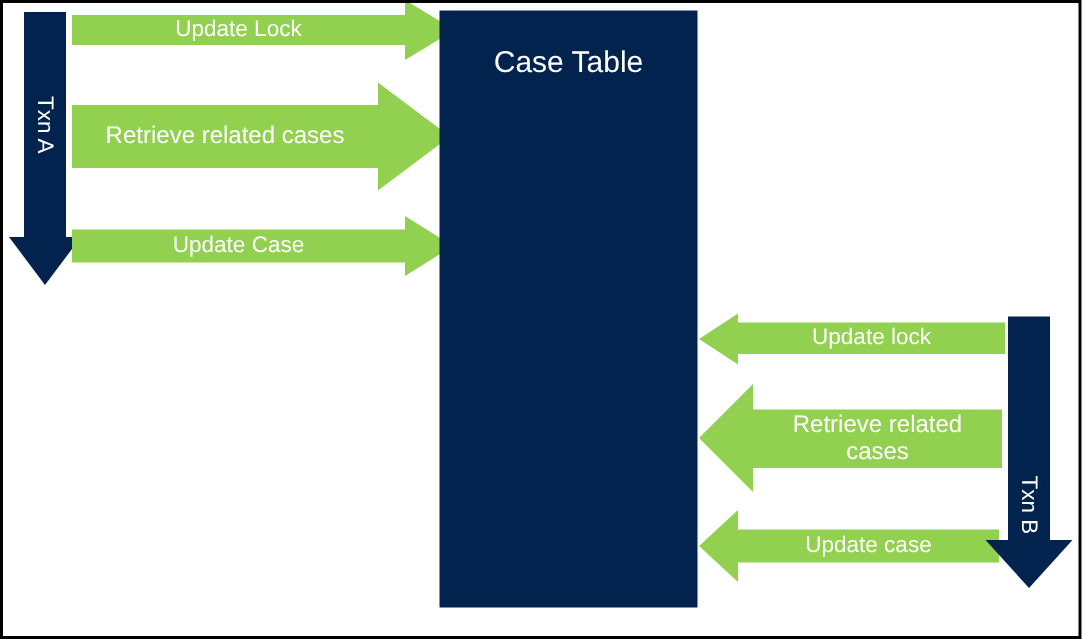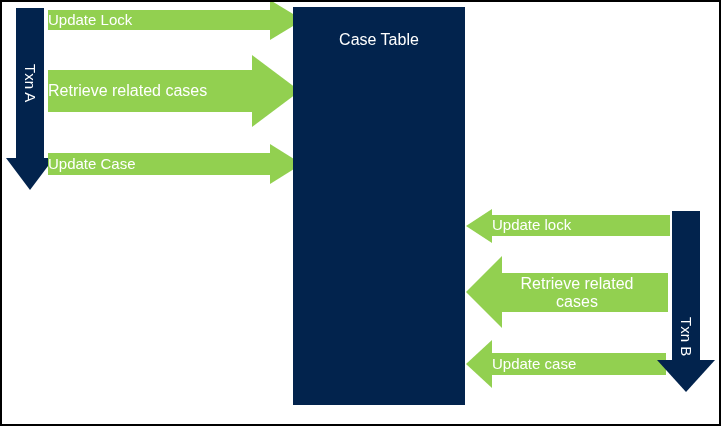--- a/index.html
+++ b/index.html
@@ -19,21 +19,21 @@
     width:721px;height:426px;
     box-sizing:border-box;
     border:2px solid var(--border);
     background:var(--background);
     overflow:hidden;
   }
   
   .shaft{
     position:absolute;
     background:var(--green);
-    display:flex;align-items:center;justify-content:flex-start;
+    display:flex;align-items:center;justify-content:center;
   }
   .lbl{
     color:var(--label-text);
     font-size:15px;
     white-space:nowrap;
     line-height:1.1;
   }
   .lbl.wrap{white-space:normal;text-align:center;width:150px;font-size:16px;}
   .lbl.big{font-size:16px;}
   .tri{position:absolute;width:0;height:0;}
@@ -58,21 +58,21 @@
   .a2-head{left:250px;top:53px;border-top:36px solid transparent;border-bottom:36px solid transparent;border-left:48px solid var(--green);}
   .a3-shaft{left:46px;top:151px;width:222px;height:22px;}
   .a3-head{left:268px;top:142px;border-top:20px solid transparent;border-bottom:20px solid transparent;border-left:32px solid var(--green);}
   
   .case-table{
     position:absolute;left:291px;top:5px;width:172px;height:398px;
     background:var(--navy);
   }
   .case-table-title{
     position:absolute;top:24px;left:0;width:100%;
-    text-align:center;color:var(--label-text);font-size:16px;
+    text-align:center;color:var(--label-text);font-size:20px;
   }
   
   .b1-head{left:464px;top:207px;border-top:17px solid transparent;border-bottom:17px solid transparent;border-right:26px solid var(--green);}
   .b1-shaft{left:490px;top:213px;width:178px;height:21px;}
   .b2-head{left:464px;top:254px;border-top:36px solid transparent;border-bottom:36px solid transparent;border-right:36px solid var(--green);}
   .b2-shaft{left:500px;top:271px;width:166px;height:39px;}
   .b3-head{left:464px;top:338px;border-top:24px solid transparent;border-bottom:24px solid transparent;border-right:26px solid var(--green);}
   .b3-shaft{left:490px;top:351px;width:174px;height:22px;}
   
   .txb-shaft{position:absolute;left:670px;top:209px;width:28px;height:149px;background:var(--navy);}

